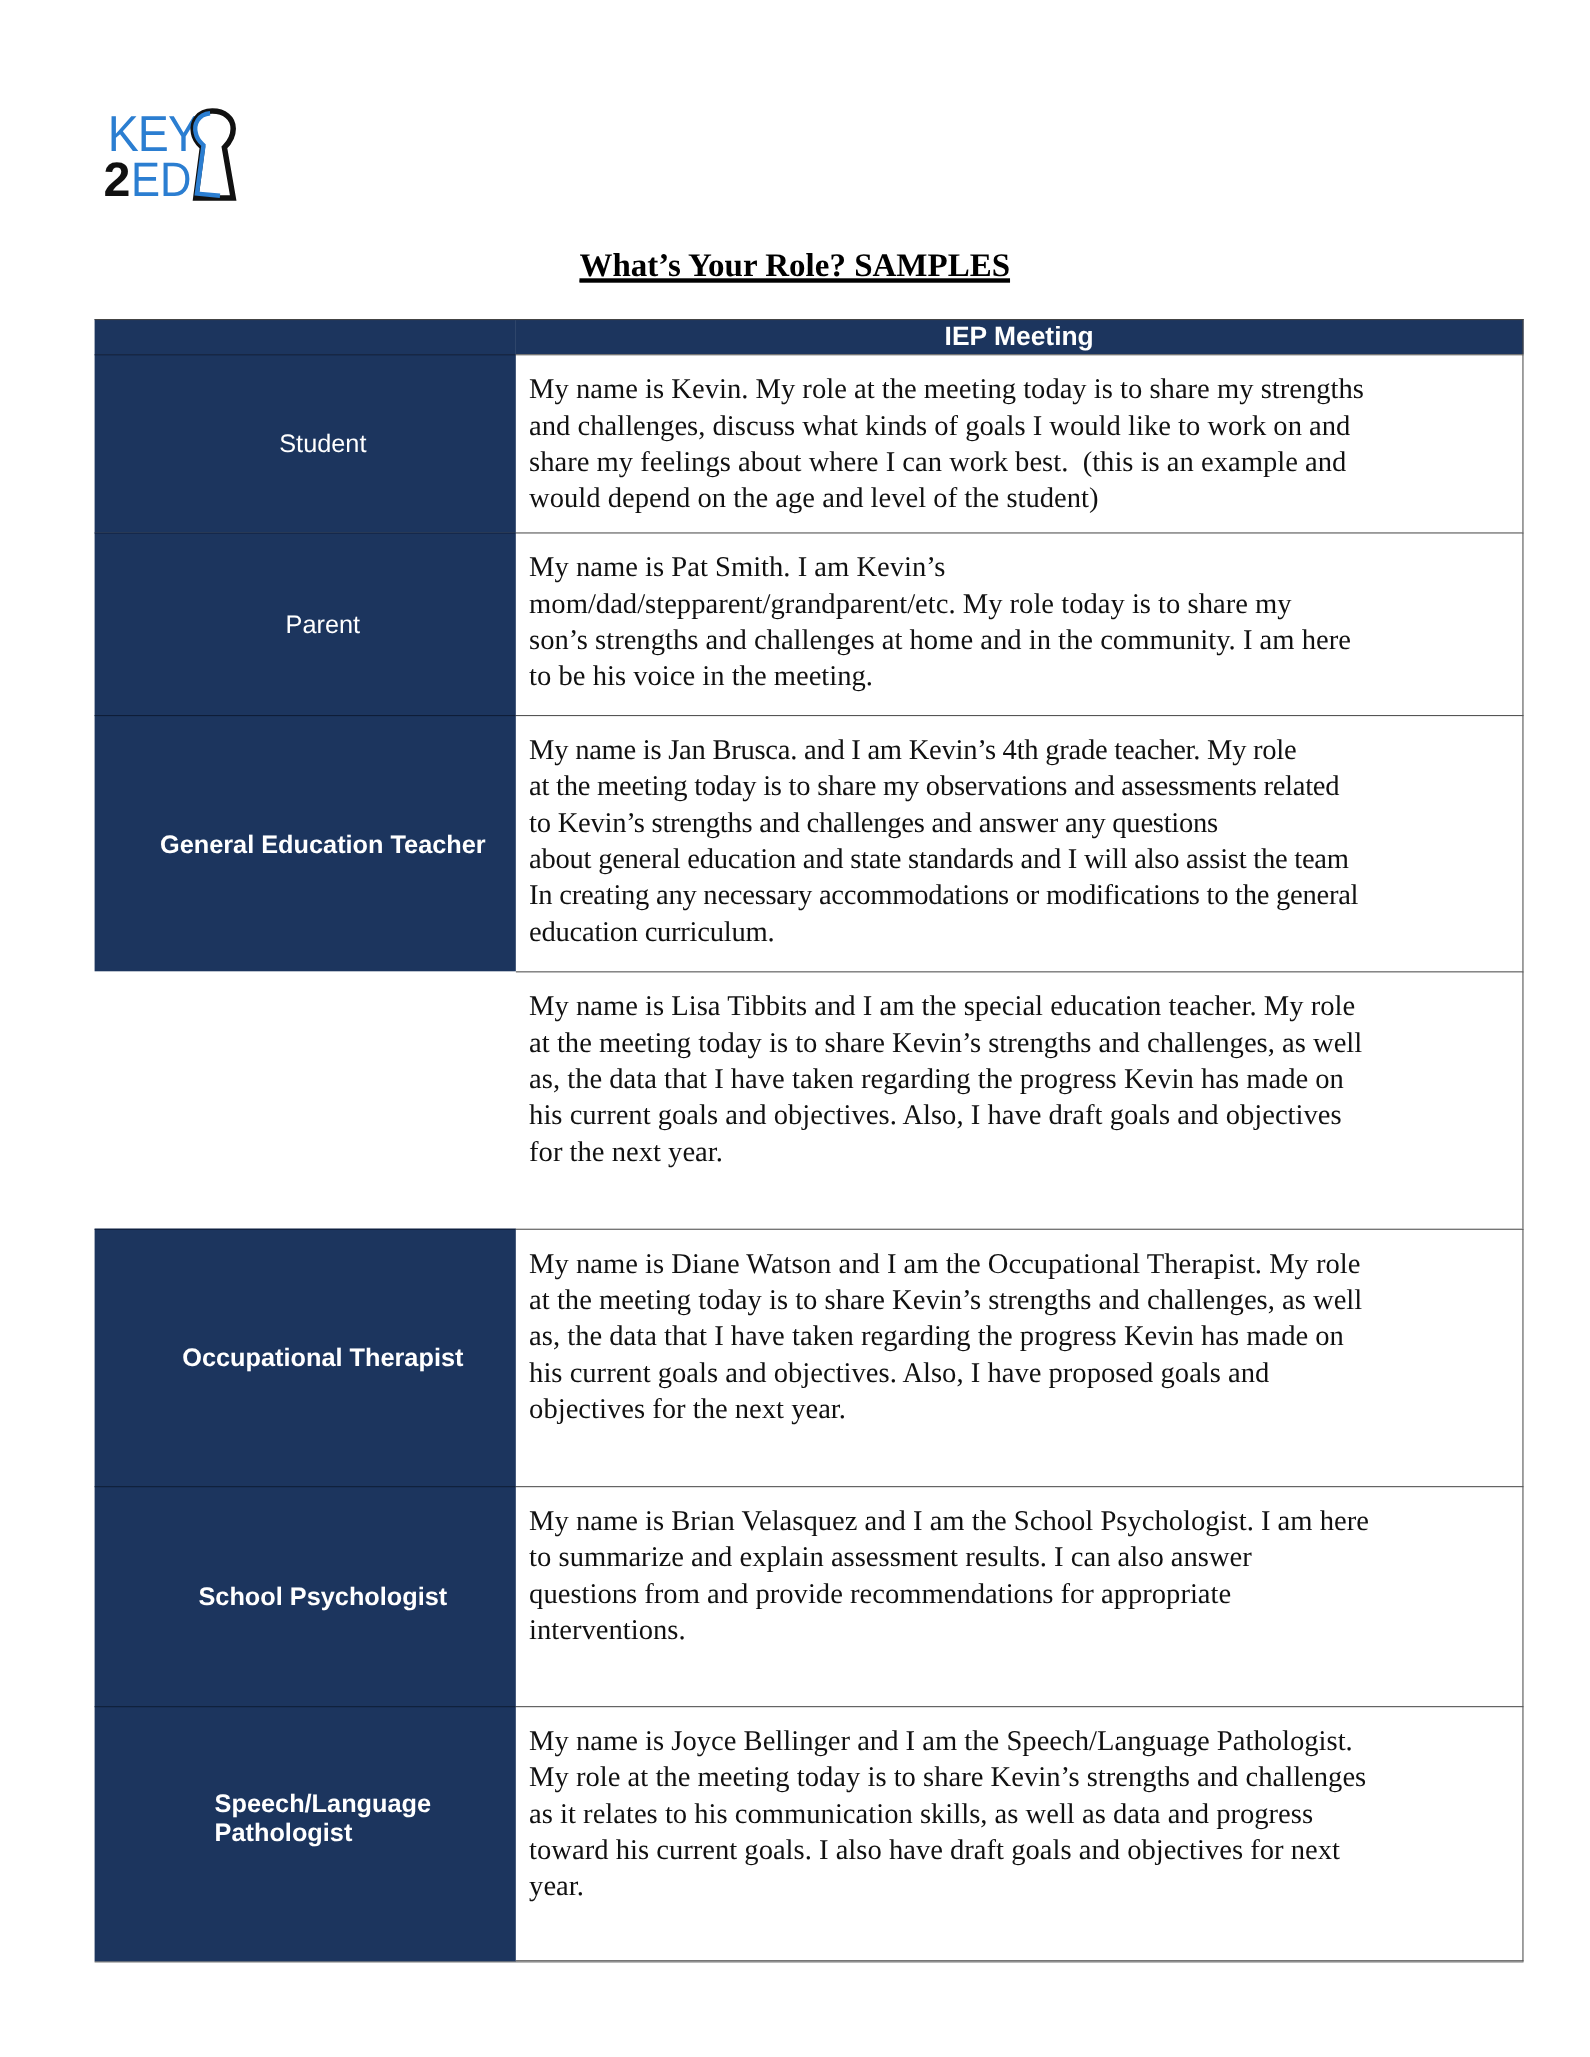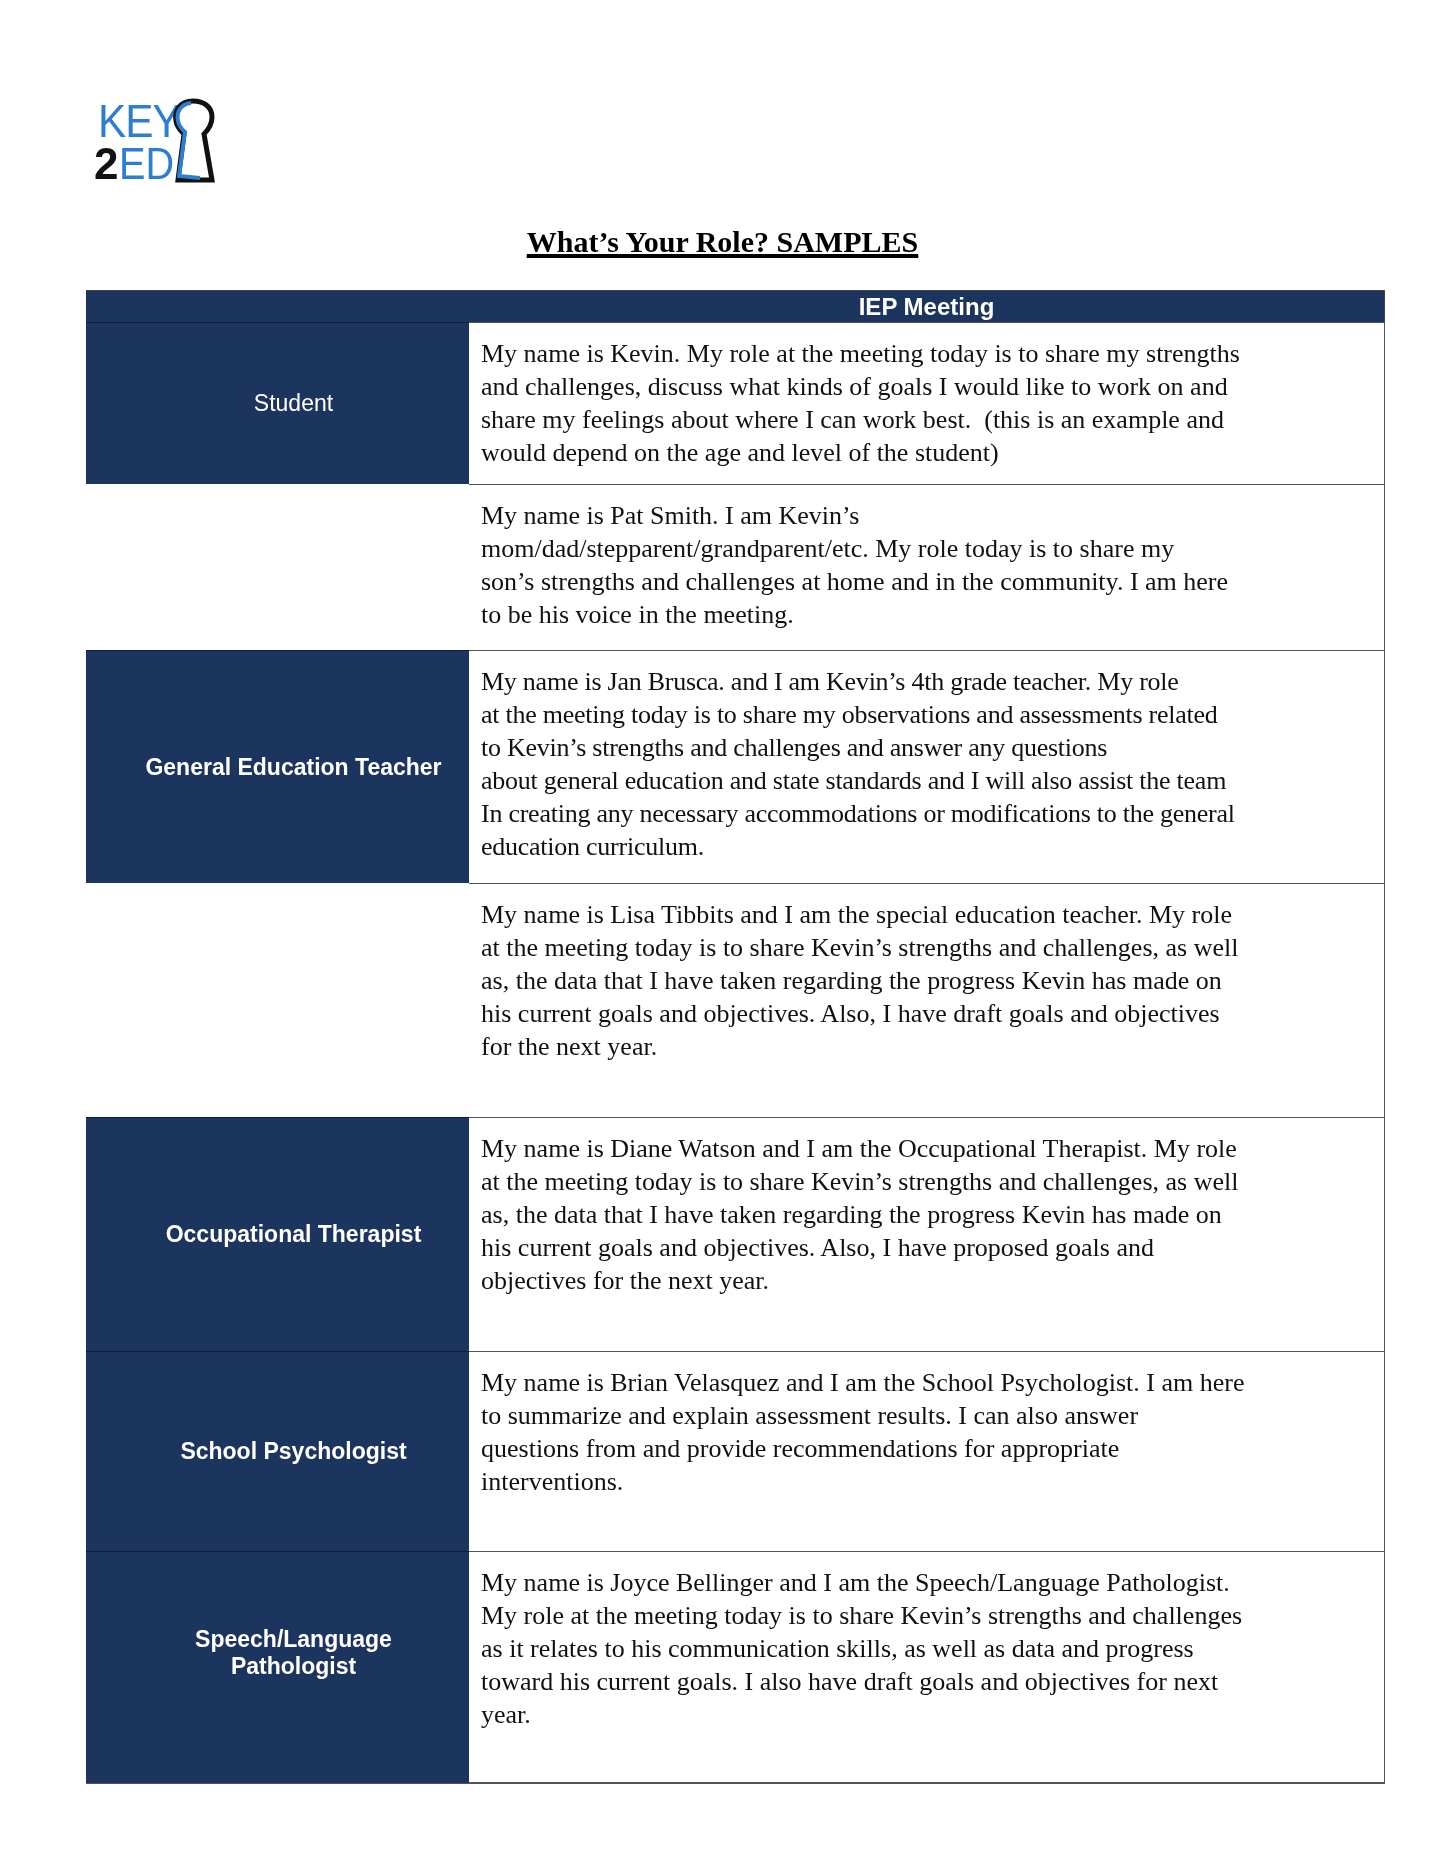--- a/index.html
+++ b/index.html
@@ -7,21 +7,21 @@
 
   .logo { position: absolute; left: 94px; top: 98px; width: 124px; height: 90px; }
   .logo .key-text { position: absolute; left: 4px; top: 0px; font-family: "Liberation Sans", sans-serif; font-size: 46px; line-height: 46px; color: #2b7ed1; letter-spacing: -1px; transform: scaleX(0.92); transform-origin: left top; }
   .logo .two { position: absolute; left: 0px; top: 44px; font-family: "Liberation Sans", sans-serif; font-weight: bold; font-size: 44px; line-height: 44px; color: #111; }
   .logo .ed { position: absolute; left: 25px; top: 44px; font-family: "Liberation Sans", sans-serif; font-size: 44px; line-height: 44px; color: #2b7ed1; transform: scaleX(0.9); transform-origin: left top; }
   .logo svg { position: absolute; left: 76px; top: 0; }
 
   .title { position: absolute; left: 0; width: 1445px; top: 224px; text-align: center; font-family: "Liberation Serif", serif; font-weight: bold; font-size: 30px; line-height: 36px; color: #000; text-decoration: underline; }
   .title span { text-decoration: underline; text-decoration-thickness: 2px; text-underline-offset: 4px; }
   .row { position: absolute; left: 0; width: 1299px; box-sizing: border-box; }
-  .label-cell { position: absolute; left: 0; top: 0; width: 383px; height: 100%; background: #1c355e; color: #ffffff; display: flex; align-items: center; justify-content: center; text-align: center; font-family: "Liberation Sans", sans-serif; font-size: 23px; line-height: 27px; box-sizing: border-box; border-top: 1px solid #0e1d38; padding-left: 32px; }
+  .label-cell { position: absolute; left: 0; top: 0; width: 383px; height: 100%; background: #1c355e; color: #ffffff; display: flex; align-items: center; justify-content: center; font-family: "Liberation Sans", sans-serif; font-size: 23px; line-height: 27px; box-sizing: border-box; border-top: 1px solid #0e1d38; padding-left: 32px; }
   .label-cell.bold { font-weight: bold; }
   .text-cell { position: absolute; left: 383px; top: 0; width: 916px; height: 100%; background: #ffffff; box-sizing: border-box; border-top: 1.5px solid #555; border-right: 1.5px solid #555; padding: 14px 4px 0 12px; font-family: "Liberation Serif", serif; font-size: 26px; line-height: 33px; color: #111; white-space: pre; overflow: visible; }
   .header-row .label-cell, .header-row .text-cell { background: #1c355e; border-top: 1.5px solid #444; }
   .header-row .text-cell { color: #fff; font-family: "Liberation Sans", sans-serif; font-weight: bold; font-size: 24px; line-height: 30px; text-align: center; padding: 0; white-space: normal; border-right: 1.5px solid #444; }
   .last { border-bottom: 1.5px solid #555; }
   .table-frame { position: absolute; left: 86px; top: 290px; width: 1296px; height: 1494px; }
 </style>
 </head>
 <body>
 
@@ -47,20 +47,21 @@
 
   <div class="row" style="top:32px;height:162px;">
     <div class="label-cell">Student</div>
     <div class="text-cell">My name is Kevin. My role at the meeting today is to share my strengths
 and challenges, discuss what kinds of goals I would like to work on and
 share my feelings about where I can work best.  (this is an example and
 would depend on the age and level of the student)</div>
   </div>
 
   <div class="row" style="top:194px;height:166px;">
+    <div class="label-cell">Parent</div>
     <div class="text-cell">My name is Pat Smith. I am Kevin’s
 mom/dad/stepparent/grandparent/etc. My role today is to share my
 son’s strengths and challenges at home and in the community. I am here
 to be his voice in the meeting.</div>
   </div>
 
   <div class="row" style="top:360px;height:233px;">
     <div class="label-cell bold">General Education Teacher</div>
     <div class="text-cell" style="letter-spacing:-0.25px;">My name is Jan Brusca. and I am Kevin’s 4th grade teacher. My role
 at the meeting today is to share my observations and assessments related

